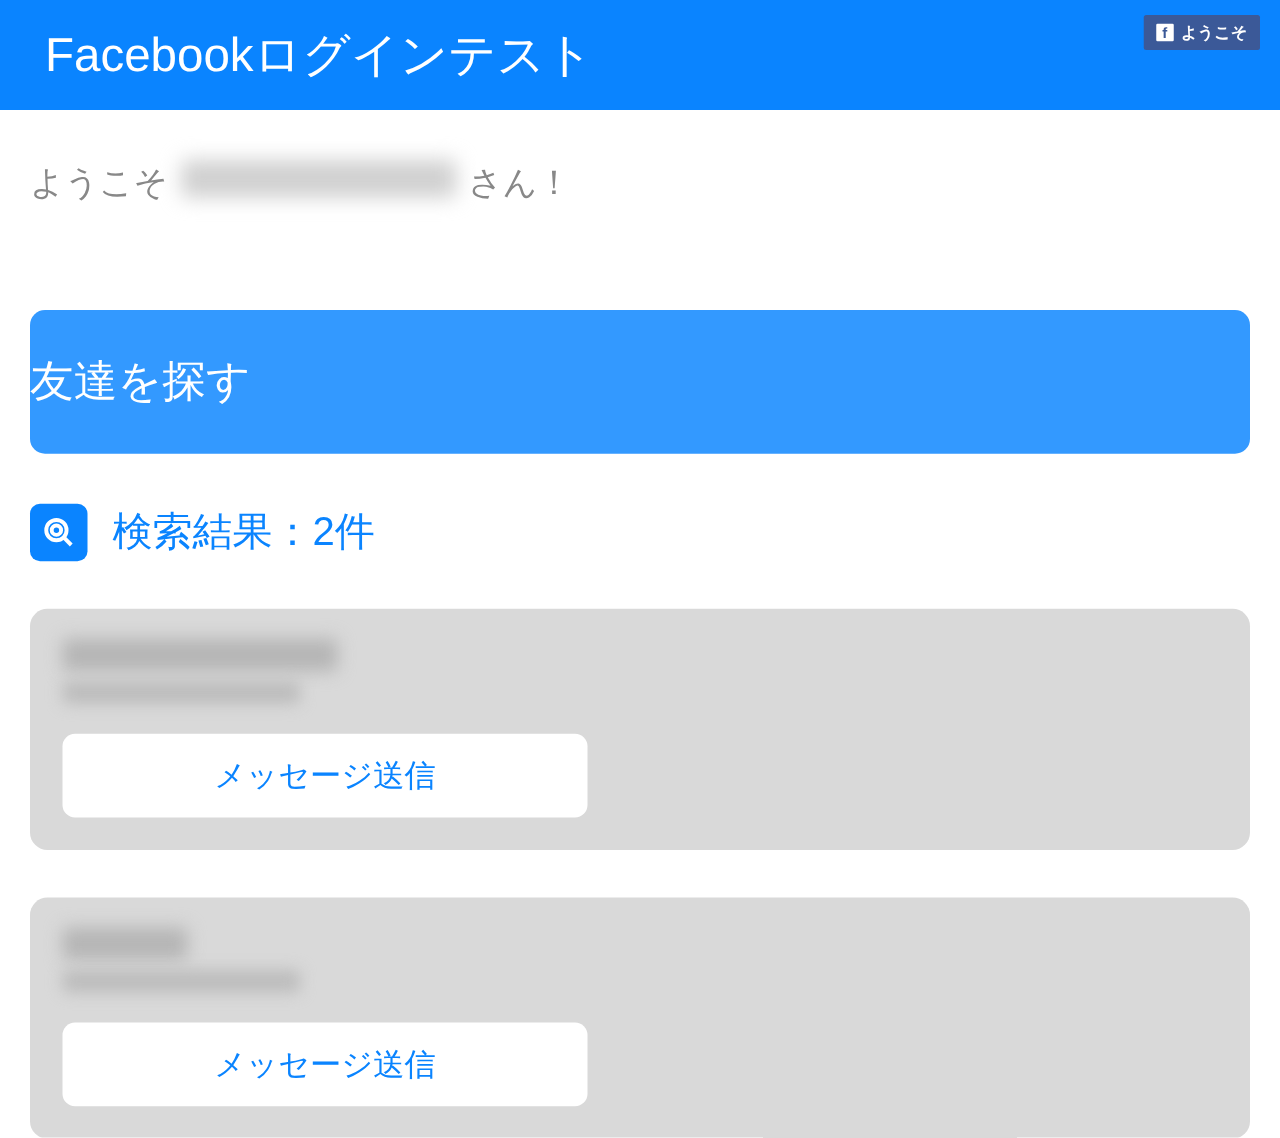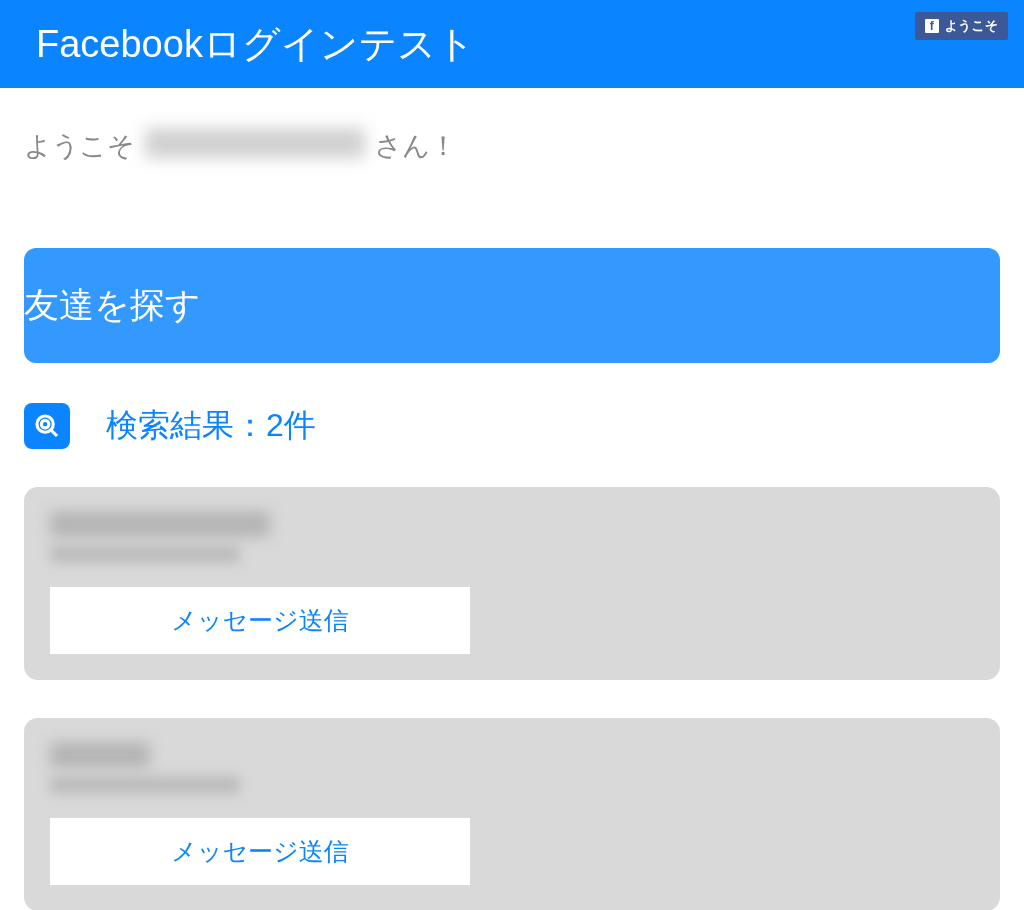--- a/index.html
+++ b/index.html
@@ -81,21 +81,21 @@
       border-radius: 12px;
       padding: 34px 0;
       cursor: pointer;
       display: block;
       text-align: left;
       margin-bottom: 40px;
     }
     .results-header {
       display: flex;
       align-items: center;
-      gap: 36px;
+      gap: 20px;
       margin-bottom: 38px;
     }
     .search-icon-box {
       width: 46px;
       height: 46px;
       background: #0a84ff;
       border-radius: 8px;
       display: flex;
       align-items: center;
       justify-content: center;
@@ -133,21 +133,21 @@
       filter: blur(6px);
       border-radius: 4px;
       margin-bottom: 24px;
     }
     .message-btn {
       background: #fff;
       color: #0a84ff;
       font-size: 25px;
       font-weight: 400;
       border: none;
-      border-radius: 0;
+      border-radius: 10px;
       padding: 17px 0;
       width: 420px;
       cursor: pointer;
       display: block;
       text-align: center;
     }
   </style>
 </head>
 <body>
 

